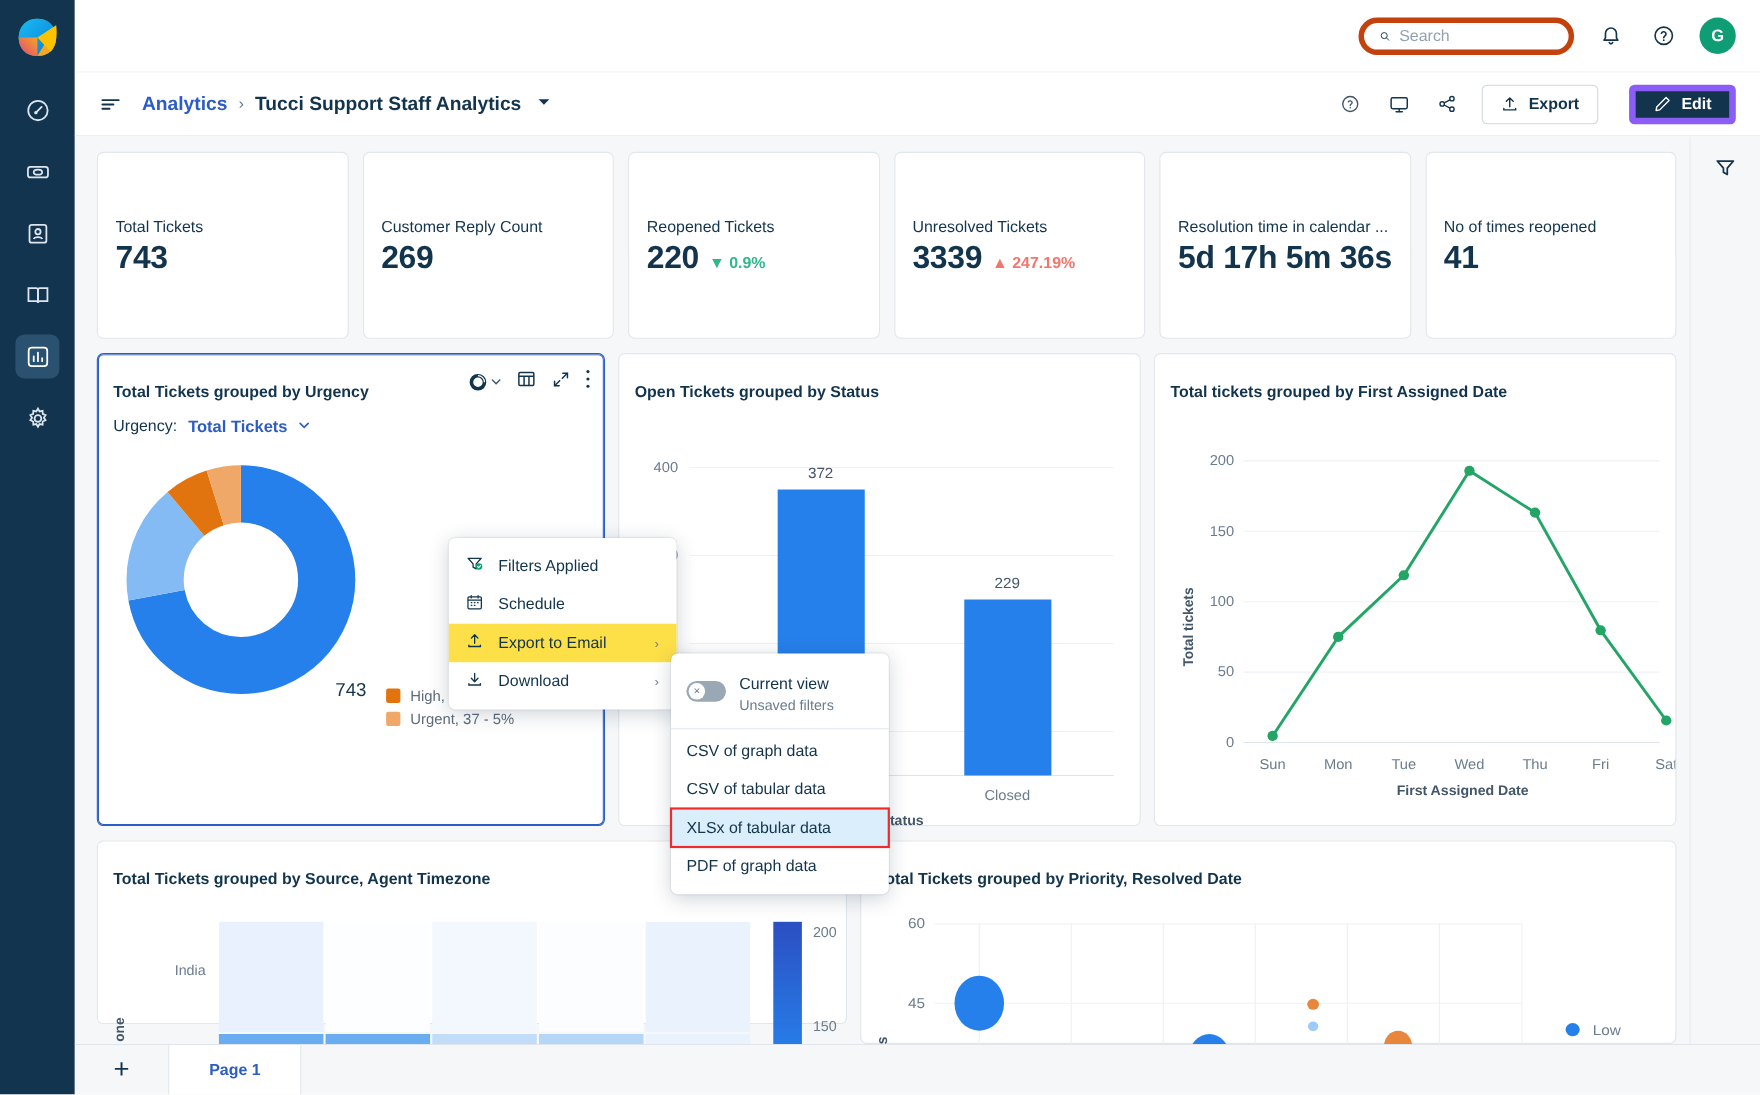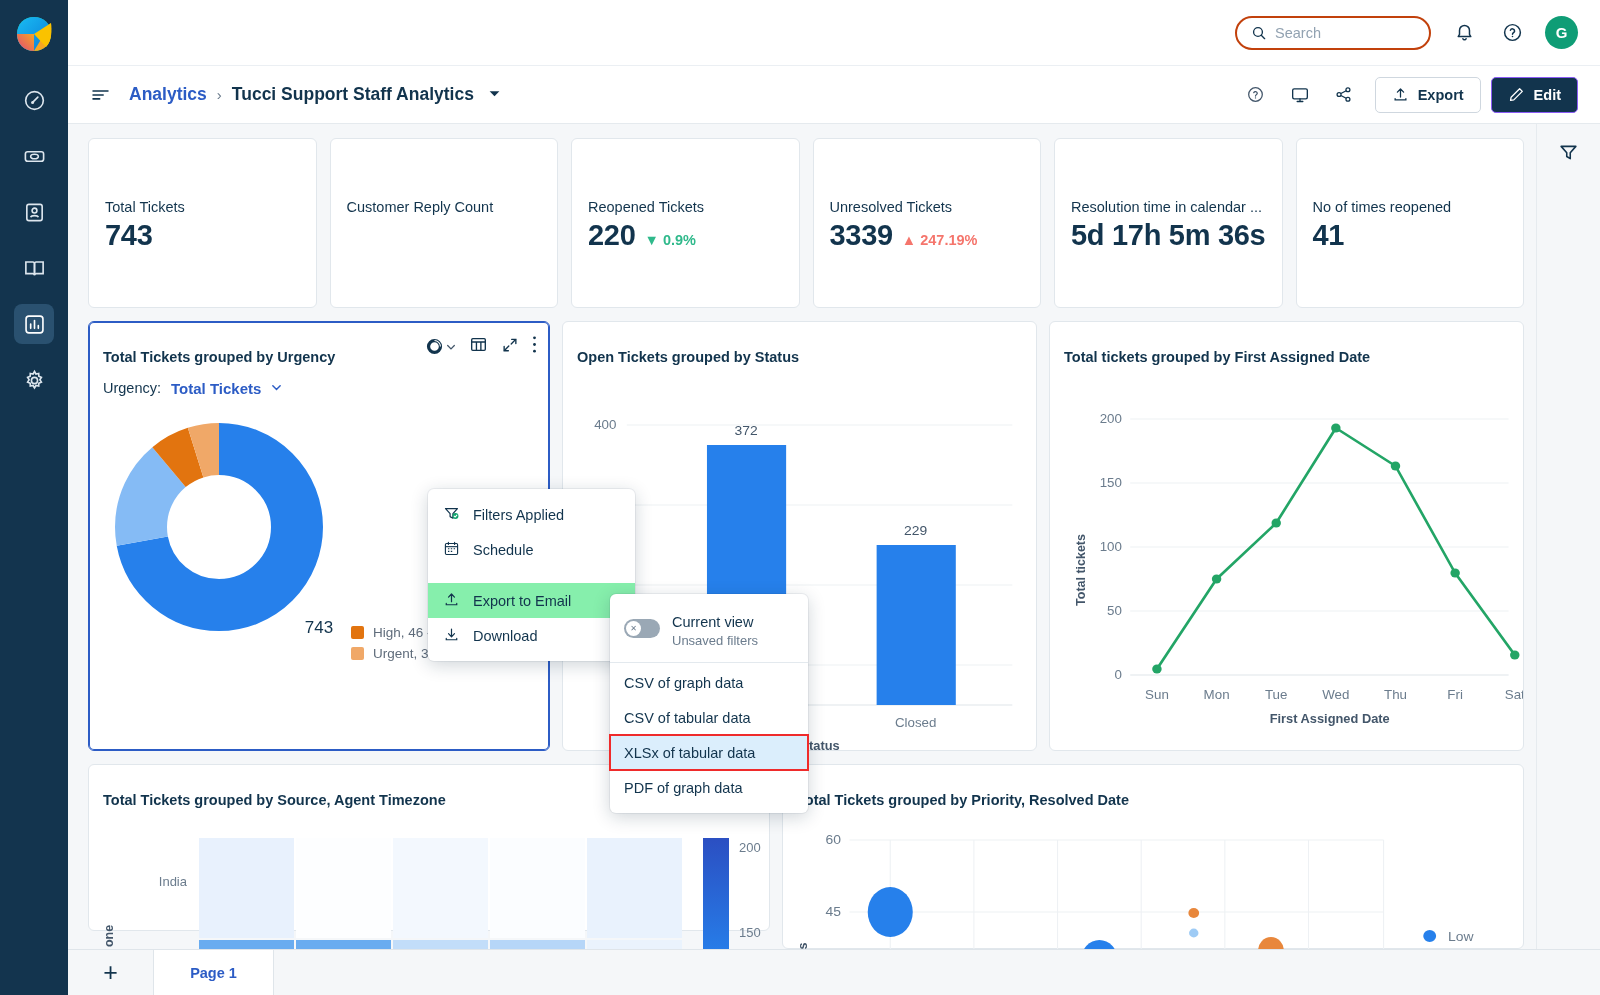--- a/index.html
+++ b/index.html
@@ -27,21 +27,21 @@
   
   .main { flex: 1 1 auto; display: flex; flex-direction: column; min-width:0; }
 
   
   .topbar {
     height: 66px; background: #fff; border-bottom: 1px solid #ebeff3;
     display: flex; align-items: center; justify-content: flex-end;
     padding-right: 22px; gap: 18px; flex: 0 0 66px;
   }
   .search {
-    width: 196px; height: 34px; border: 2px solid #c2410c; border-radius: 18px;
+    width: 196px; height: 34px; border: 5px solid #c2410c; border-radius: 18px;
     display: flex; align-items: center; gap: 8px; padding: 4px 14px;
   }
   .search input {
     border: none; outline: none; font-size: 14.5px; color: #12344d;
     font-family: "Liberation Sans", sans-serif; width: 140px; background: transparent;
   }
   .search input::placeholder { color: #92a2b1; }
   .icon-btn { width: 30px; height: 30px; display:flex; align-items:center; justify-content:center; }
   .avatar {
     width: 33px; height: 33px; border-radius: 50%; background: #0f9d76;
@@ -60,21 +60,21 @@
   .crumb-sep { color: #6b7c8d; font-size: 15px; margin: 0 10px; }
   .crumb-title { color: #12344d; font-size: 17.5px; font-weight: bold; }
   .crumb-caret { margin-left: 14px; }
   .crumb-spacer { flex: 1 1 auto; }
   .tb-icons { display: flex; align-items: center; gap: 14px; margin-right: 16px; }
   .btn {
     height: 36px; border-radius: 5px; display: flex; align-items: center;
     gap: 9px; padding: 0 16px; font-size: 14.5px; font-weight: bold; cursor: pointer;
   }
   .btn-ghost { border: 1px solid #cfd7df; background: #fff; color: #12344d; }
-  .btn-primary { background: #12344d; color: #fff; border: 1px solid #8b5cf6; margin-left: 10px; }
+  .btn-primary { background: #12344d; color: #fff; border: 6px solid #8b5cf6; margin-left: 28px; }
 
   
   .canvas {
     flex: 1 1 auto; background: #f5f7f9; position: relative; overflow: hidden;
     display: flex;
   }
   .canvas-inner { flex: 1 1 auto; padding: 14px 12px 0 20px; min-width:0; }
   .rightrail {
     width: 64px; flex: 0 0 64px; background: #f5f7f9; border-left: 1px solid #e6ebef;
     display: flex; justify-content: center; padding-top: 18px;
@@ -128,23 +128,23 @@
   
   .menu {
     position: absolute; background: #fff; border-radius: 6px;
     box-shadow: 0 4px 18px rgba(16,40,60,.20), 0 0 0 1px rgba(16,40,60,.06);
     padding: 8px 0; z-index: 40;
   }
   .menu-item {
     display: flex; align-items: center; gap: 13px; height: 35px;
     padding: 0 16px 0 15px; font-size: 14.5px; color: #12344d; cursor: pointer;
   }
-  .menu-item.hl { background: #86efac; margin-top: 16px; }
+  .menu-item.hl { background: #fde047; }
   .menu-item .arrow { margin-left: auto; color: #6b7c8d; font-size: 12px; }
-  .menu-main { left: 360px; top: 365px; width: 207px; }
+  .menu-main { left: 340px; top: 365px; width: 207px; }
 
   .submenu { left: 542px; top: 470px; width: 198px; }
   .sub-top { display: flex; align-items: flex-start; gap: 12px; padding: 12px 14px 12px 14px; }
   .toggle {
     width: 36px; height: 19px; border-radius: 10px; background: #9aa8b5;
     position: relative; flex: 0 0 36px; margin-top: 5px;
   }
   .toggle .knob { position: absolute; width: 15px; height: 15px; border-radius: 50%; background: #fff; top: 2px; left: 2px;
                   display:flex; align-items:center; justify-content:center; font-size: 8px; color:#6b7c8d;}
   .sub-title { font-size: 14.5px; color: #12344d; }
@@ -320,20 +320,23 @@
 
         <div class="kpis">
           <div class="kpi">
             <div class="kpi-label">Total Tickets</div>
             <div class="kpi-row">
               <span class="kpi-value">743</span>
             </div>
           </div>
           <div class="kpi">
             <div class="kpi-label">Customer Reply Count</div>
+            <div class="kpi-row">
+              <span class="kpi-value">269</span>
+            </div>
           </div>
           <div class="kpi">
             <div class="kpi-label">Reopened Tickets</div>
             <div class="kpi-row">
               <span class="kpi-value">220</span>
               <span class="kpi-delta down">
                 <span>▼</span>
                 <span>0.9%</span>
               </span>
             </div>

